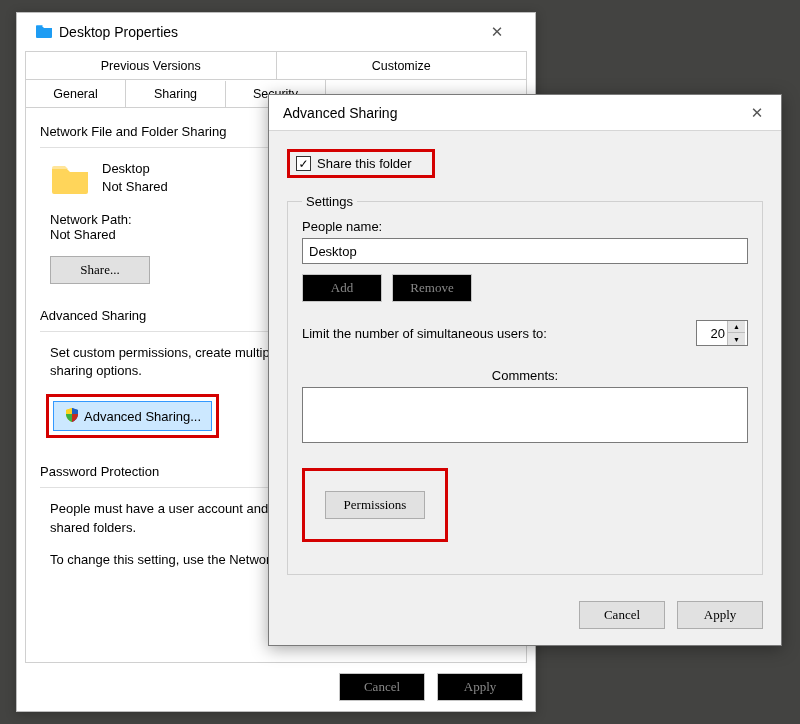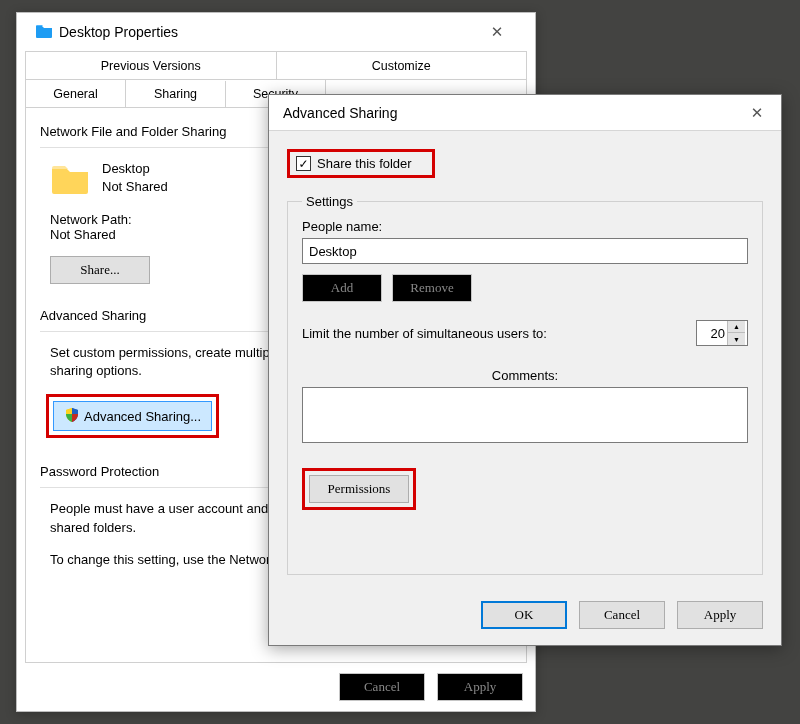--- a/index.html
+++ b/index.html
@@ -270,24 +270,23 @@
           <span class="arrows">
             <div>▲</div>
             <div>▼</div>
           </span>
         </span>
       </div>
       <div style="margin-top:22px; margin-bottom:4px;text-align:center;">Comments:</div>
       <textarea class="comments" style=""></textarea>
 
       <div class="row" style="margin-top:22px;">
-        <span class="highlight-box" style="padding:4px;">
+        <span class="highlight-box" style="padding:20px;">
           <button class="btn" style="min-width:100px;">Permissions</button>
         </span>
       </div>
     </fieldset>
   </div>
   <div class="adv-footer">
-    <button class="btn ok-btn">OK</button>
     <button class="btn std-btn">Cancel</button>
     <button class="btn std-btn">Apply</button>
   </div>
 </div>
 
 </body></html>

